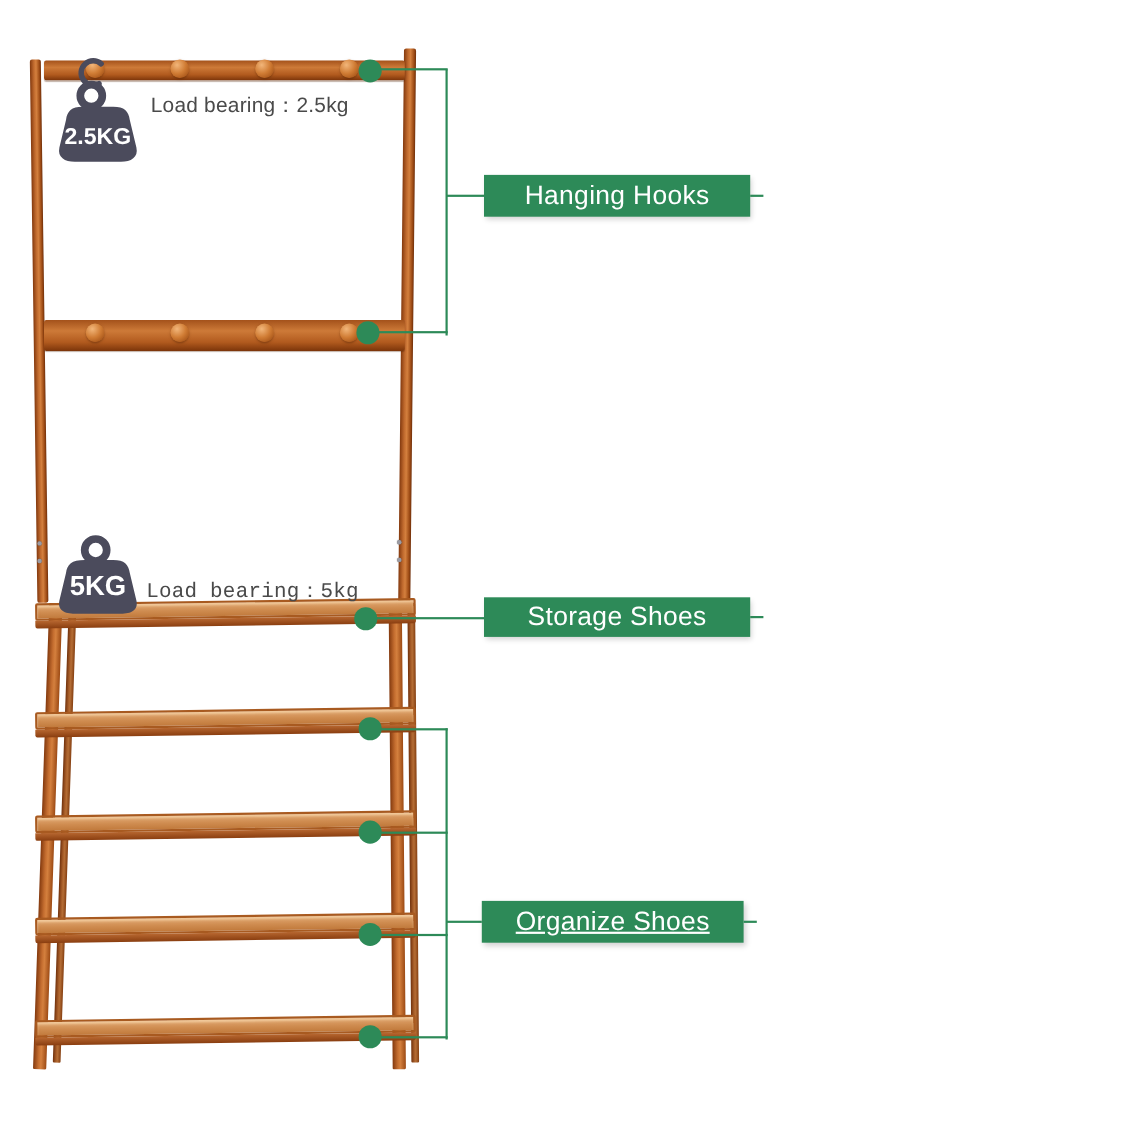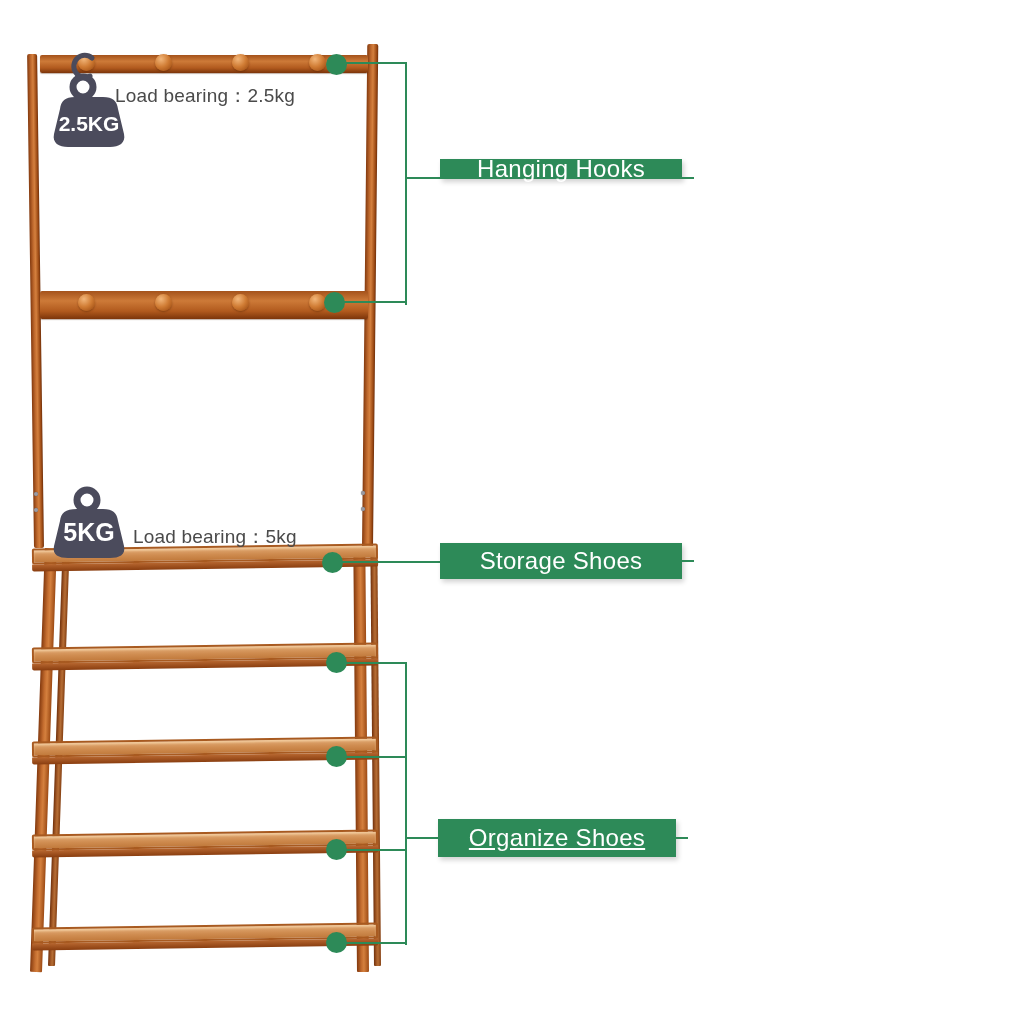--- a/index.html
+++ b/index.html
@@ -84,36 +84,36 @@
       <div class="edge"></div>
     </div>
   </div>
 
   <svg class="weight" style="left:42px;top:50px;" width="90" height="102" viewBox="0 0 90 102">
     <path d="M 50 8 A 11 11 0 1 0 48 26" fill="none" stroke="#4b4b5c" stroke-width="5" stroke-linecap="round"></path>
     <circle cx="41" cy="37" r="10" fill="none" stroke="#4b4b5c" stroke-width="7"></circle>
     <path fill="#4b4b5c" d="M 33 47 L 61 47 C 71 47 75 51 76 59 L 82 84 C 84 93 77 97 68 97 L 26 97 C 17 97 10 93 12 84 L 18 59 C 19 51 23 47 33 47 Z"></path>
     <text x="47" y="81" text-anchor="middle" fill="#ffffff" font-size="21" font-weight="bold" font-family="Liberation Sans, sans-serif">2.5KG</text>
   </svg>
-  <div class="caption" style="left:115px;top:83px;">Load bearing：2.5kg</div>
+  <div class="caption" style="left:137px;top:83px;">Load bearing：2.5kg</div>
 
   <svg class="weight" style="left:48px;top:466px;" width="90" height="102" viewBox="0 0 90 102">
     <circle cx="39" cy="34" r="10" fill="none" stroke="#4b4b5c" stroke-width="7"></circle>
     <path fill="#4b4b5c" d="M 29 43 L 55 43 C 65 43 69 47 70 55 L 76 80 C 78 89 71 92 62 92 L 20 92 C 11 92 4 89 6 80 L 12 55 C 13 47 17 43 29 43 Z"></path>
     <text x="41" y="75" text-anchor="middle" fill="#ffffff" font-size="25" font-weight="bold" font-family="Liberation Sans, sans-serif">5KG</text>
   </svg>
-  <div class="caption" style="left:133px;top:524px;">Load bearing：5kg</div>
+  <div class="caption" style="left:133px;top:524px;font-family:Liberation Mono, monospace;">Load bearing：5kg</div>
 
   <div class="gline" style="left:336px;top:62px;width:71px;"></div>
   <div class="gline v" style="left:405px;top:63px;height:242px;"></div>
   <div class="gline" style="left:335px;top:301px;width:72px;"></div>
   <div class="gline" style="left:406px;top:177px;width:34px;"></div>
   <div class="gdot" style="left:326px;top:54px;"></div>
   <div class="gdot" style="left:324px;top:292px;"></div>
-  <div class="glabel" style="left:440px;top:159px;width:242px;height:20px;">
+  <div class="glabel" style="left:440px;top:159px;width:242px;height:38px;">
     <span>Hanging Hooks</span>
   </div>
   <div class="gline" style="left:682px;top:177px;width:12px;"></div>
 
   <div class="gline" style="left:333px;top:561px;width:107px;"></div>
   <div class="gdot" style="left:322px;top:552px;"></div>
   <div class="glabel" style="left:440px;top:543px;width:242px;height:36px;">
     <span>Storage Shoes</span>
   </div>
   <div class="gline" style="left:682px;top:560px;width:12px;"></div>

